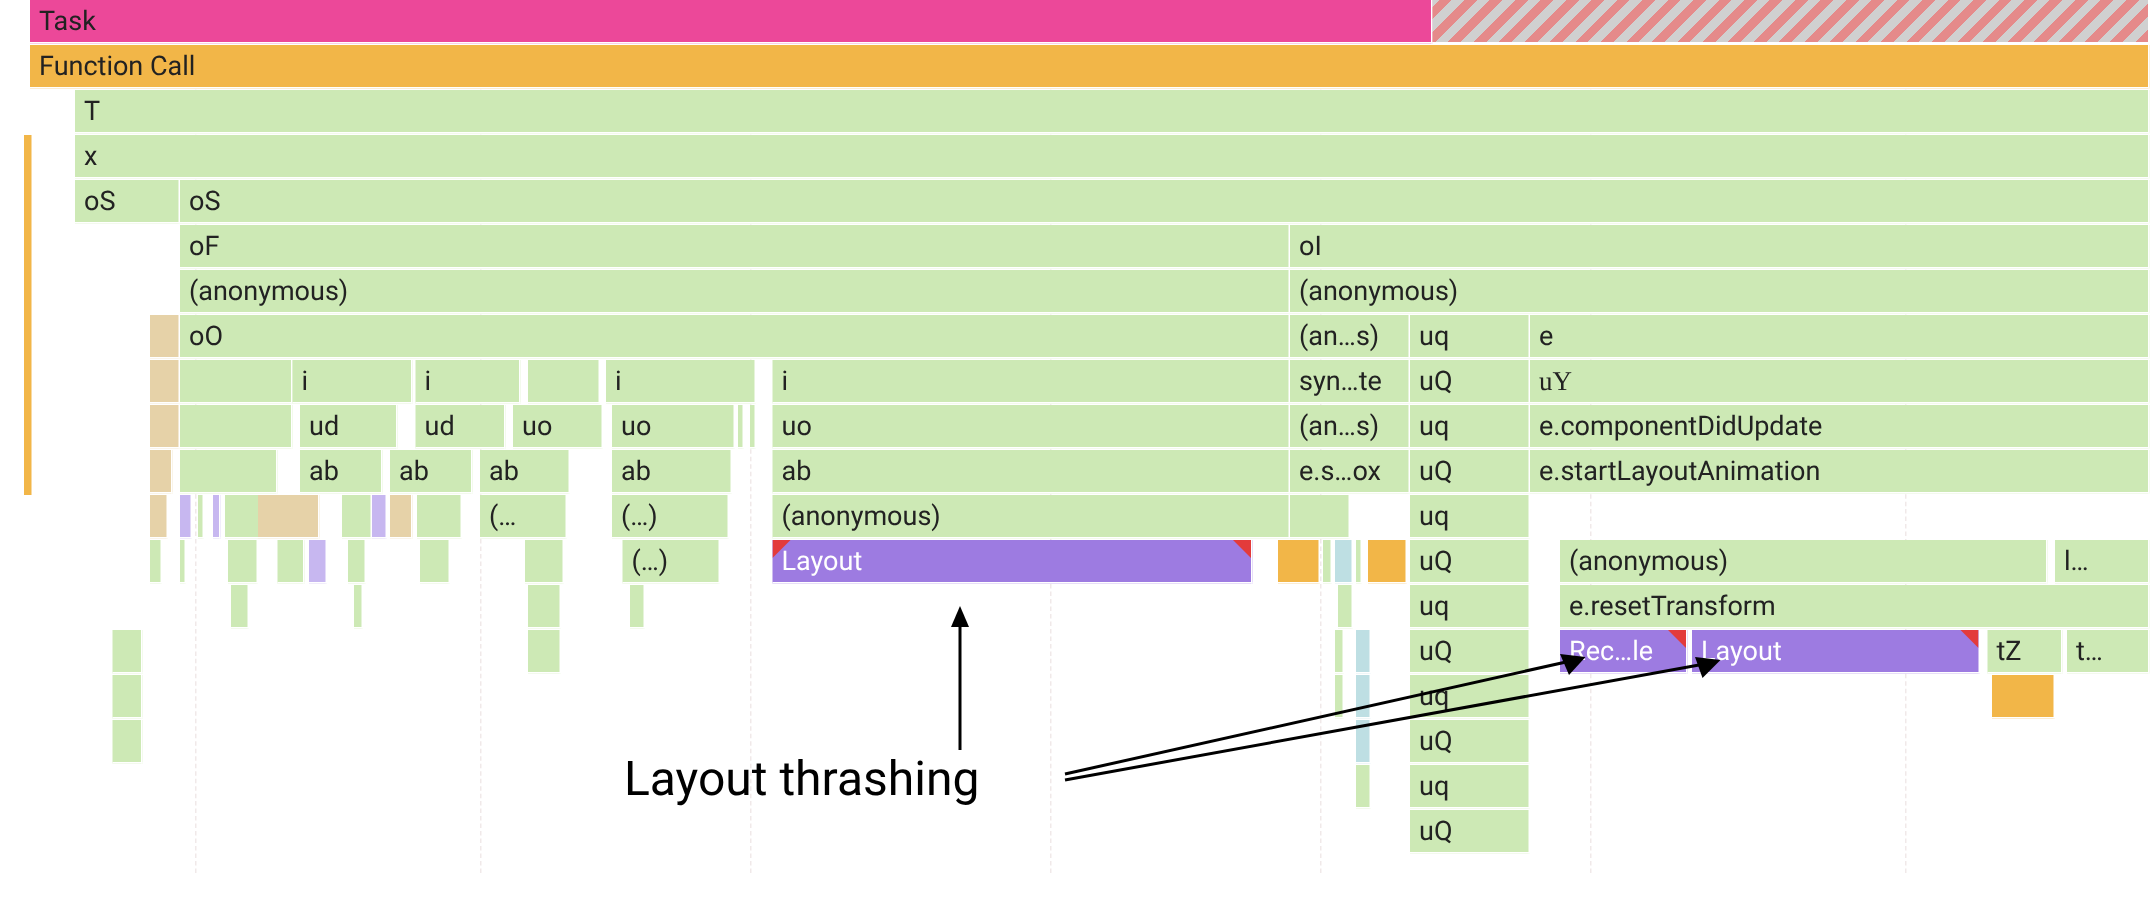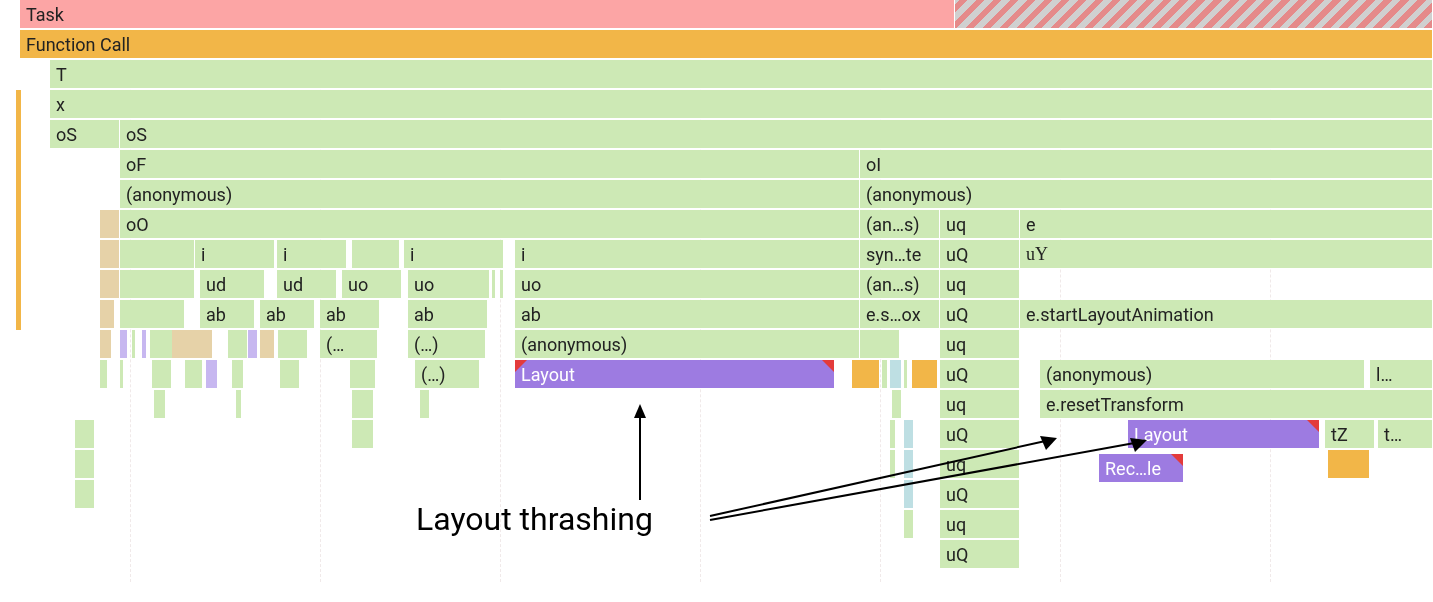--- a/index.html
+++ b/index.html
@@ -31,21 +31,21 @@
     font-size: 18px;
     line-height: 29px;
     padding-left: 6px;
     white-space: nowrap;
     overflow: hidden;
     text-overflow: ellipsis;
     color: #222;
     border-bottom: 1px solid #fff;
     border-right: 1px solid #fff;
   }
-  .c-gray   { background: #fca5a5; }
+  .c-gray   { background: #ec4899; }
   .c-yellow { background: #f2b648; }
   .c-green  { background: #cde9b5; }
   .c-purple { background: #9d7be1; color: #fff; }
   .c-plav   { background: #c7b7f0; }
   .c-tan    { background: #e6d2a8; }
   .c-blue   { background: #bedfe3; }
   .red-stripes {
     background: repeating-linear-gradient(
       -45deg,
       #e58a8a 0px,
@@ -169,20 +169,21 @@
       <div class="bar c-green" style="left: 100px; width: 75px;"></div>
       <div class="bar c-green" style="left: 180px; width: 65px;">ud</div>
       <div class="bar c-green" style="left: 257px; width: 60px;">ud</div>
       <div class="bar c-green" style="left: 322px; width: 60px;">uo</div>
       <div class="bar c-green" style="left: 388px; width: 82px;">uo</div>
       <div class="bar c-green" style="left: 472px; width: 4px; padding-left: 0px;"></div>
       <div class="bar c-green" style="left: 480px; width: 4px; padding-left: 0px;"></div>
       <div class="bar c-green" style="left: 495px; width: 345px;">uo</div>
       <div class="bar c-green" style="left: 840px; width: 80px;">(an…s)</div>
       <div class="bar c-green" style="left: 920px; width: 80px;">uq</div>
+      <div class="bar c-green" style="left: 1000px; width: 413px;">e.componentDidUpdate</div>
     </div>
     <div class="row" style="top: 300px;">
       <div class="bar c-tan" style="left: 80px; width: 15px;"></div>
       <div class="bar c-green" style="left: 100px; width: 65px;"></div>
       <div class="bar c-green" style="left: 180px; width: 55px;">ab</div>
       <div class="bar c-green" style="left: 240px; width: 55px;">ab</div>
       <div class="bar c-green" style="left: 300px; width: 60px;">ab</div>
       <div class="bar c-green" style="left: 388px; width: 80px;">ab</div>
       <div class="bar c-green" style="left: 495px; width: 345px;">ab</div>
       <div class="bar c-green" style="left: 840px; width: 80px;">e.s…ox</div>
@@ -234,21 +235,21 @@
       <div class="bar c-green" style="left: 872px; width: 10px; padding-left: 0px;"></div>
       <div class="bar c-green" style="left: 920px; width: 80px;">uq</div>
       <div class="bar c-green" style="left: 1020px; width: 393px;">e.resetTransform</div>
     </div>
     <div class="row" style="top: 420px;">
       <div class="bar c-green" style="left: 55px; width: 20px;"></div>
       <div class="bar c-green" style="left: 332px; width: 22px;"></div>
       <div class="bar c-green" style="left: 870px; width: 6px; padding-left: 0px;"></div>
       <div class="bar c-blue" style="left: 884px; width: 10px; padding-left: 0px;"></div>
       <div class="bar c-green" style="left: 920px; width: 80px;">uQ</div>
-      <div class="bar c-purple red-tri-right" style="left: 1079px; width: 85px; margin-top: 34px;">Rec…le</div>
+      <div class="bar c-purple red-tri-right" style="left: 1020px; width: 85px;">Rec…le</div>
       <div class="bar c-purple red-tri-right" style="left: 1108px; width: 192px;">Layout</div>
       <div class="bar c-green" style="left: 1305px; width: 50px;">tZ</div>
       <div class="bar c-green" style="left: 1358px; width: 55px;">t…</div>
     </div>
     <div class="row" style="top: 450px;">
       <div class="bar c-green" style="left: 55px; width: 20px;"></div>
       <div class="bar c-green" style="left: 870px; width: 6px; padding-left: 0px;"></div>
       <div class="bar c-blue" style="left: 884px; width: 10px; padding-left: 0px;"></div>
       <div class="bar c-green" style="left: 920px; width: 80px;">uq</div>
       <div class="bar c-yellow" style="left: 1308px; width: 42px;"></div>

